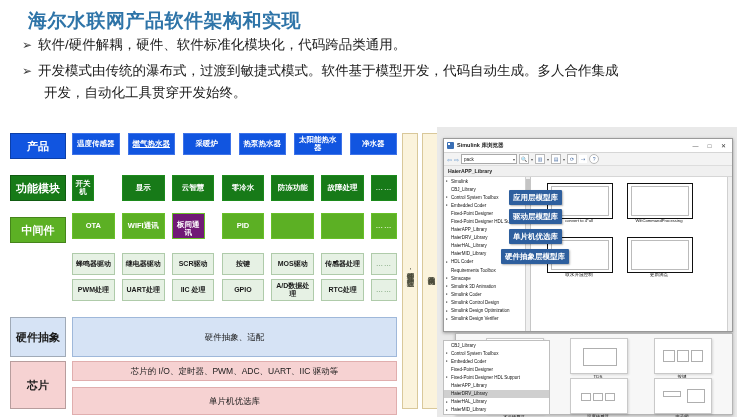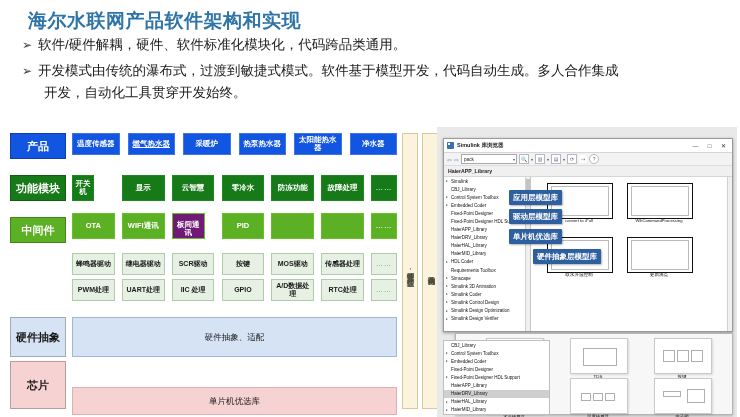--- a/index.html
+++ b/index.html
@@ -280,20 +280,23 @@
       <span>A/D数据处理</span>
     </div>
     <div class="grid-cell" style="left: 317.167px; top: 152px; width: 42.8333px; height: 22px; background: rgb(230, 241, 228); color: rgb(26, 26, 26); font-size: 7px; border: 1px solid rgb(175, 203, 170);">
       <span>RTC处理</span>
     </div>
     <div class="grid-cell ellipsis-cell" style="left: 367px; top: 152px; width: 26px; height: 22px; background: rgb(230, 241, 228); color: rgb(154, 184, 151); font-size: 7px; border: 1px solid rgb(175, 203, 170);">
       <span>……</span>
     </div>
     <div class="wide-cell" style="left: 68px; top: 190px; width: 325px; height: 40px; background: rgb(214, 227, 245); border: 1px solid rgb(159, 184, 218); color: rgb(26, 26, 26);">
       <span>硬件抽象、适配</span>
+    </div>
+    <div class="wide-cell" style="left: 68px; top: 234px; width: 325px; height: 20px; background: rgb(246, 210, 210); border: 1px solid rgb(224, 174, 174); color: rgb(26, 26, 26);">
+      <span>芯片的 I/O、定时器、PWM、ADC、UART、IIC 驱动等</span>
     </div>
     <div class="wide-cell" style="left: 68px; top: 260px; width: 325px; height: 28px; background: rgb(246, 210, 210); border: 1px solid rgb(224, 174, 174); color: rgb(26, 26, 26);">
       <span>单片机优选库</span>
     </div>
     <div class="vcol" style="left: 398px; top: 6px; width: 16px; height: 276px;">
       <span>任务管理调度，数据管理</span>
     </div>
     <div class="vcol" style="left: 418px; top: 6px; width: 18px; height: 276px;">
       <span>自动化测试工具</span>
     </div>
@@ -508,15 +511,15 @@
         <span class="tw">▸</span>
         <span>HaierMID_Library</span>
       </div>
       <div class="tree-item"></div>
     </div>
 
   <div id="callouts">
       <div class="callout" style="left: 72px; top: 63px;"><span>应用层模型库</span></div>
       <div class="callout" style="left: 72px; top: 82px;"><span>驱动层模型库</span></div>
       <div class="callout" style="left: 72px; top: 102px;"><span>单片机优选库</span></div>
-      <div class="callout" style="left: 64px; top: 122px; margin-left: 32px;"><span>硬件抽象层模型库</span></div>
+      <div class="callout" style="left: 64px; top: 122px;"><span>硬件抽象层模型库</span></div>
     </div>
 </div>
 
 </body></html>

